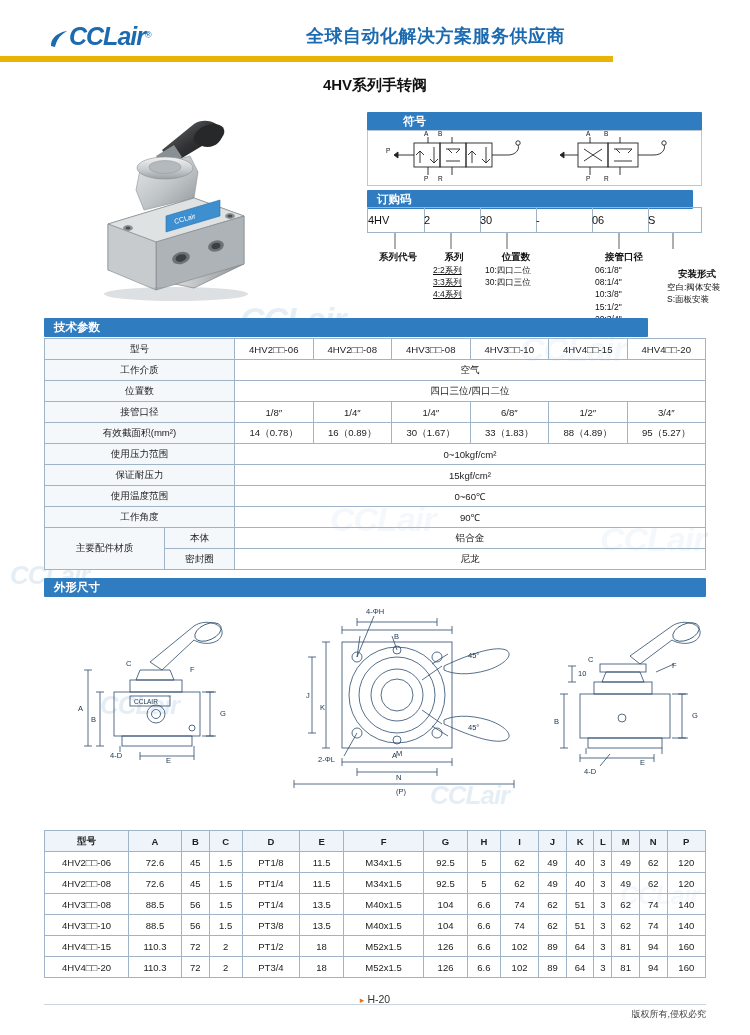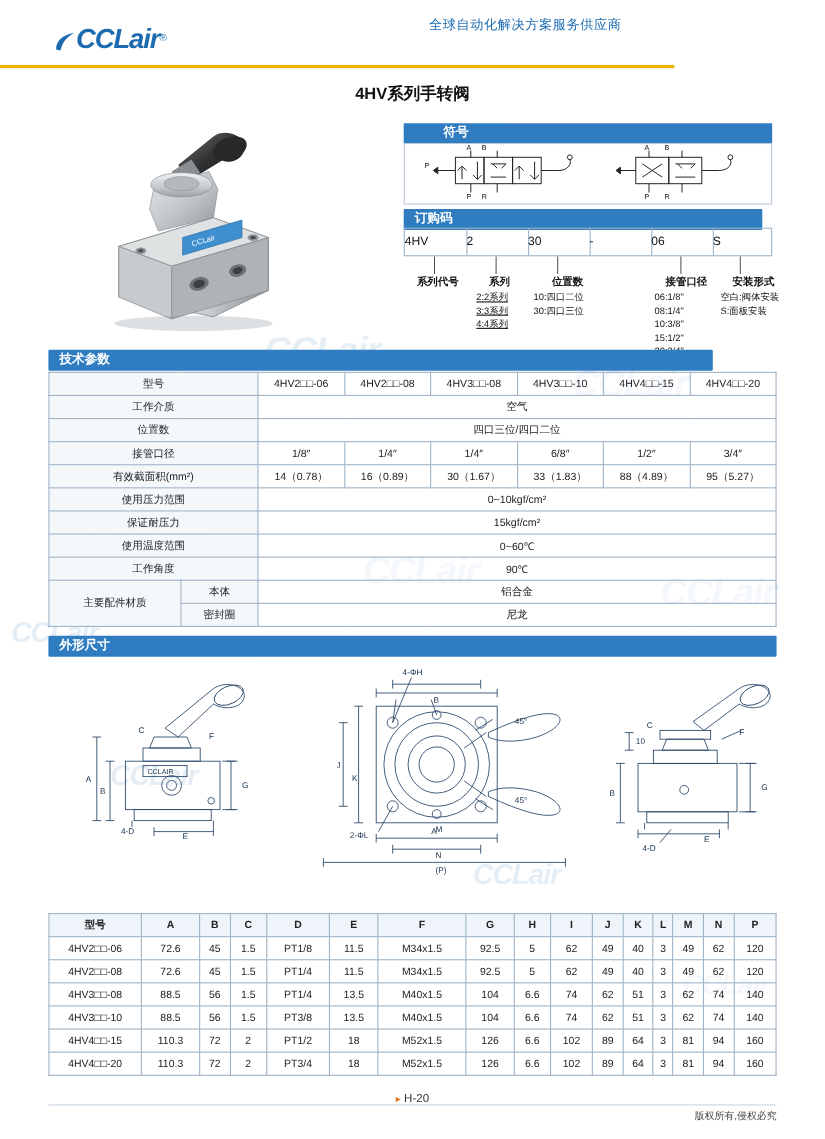--- a/index.html
+++ b/index.html
@@ -8,37 +8,37 @@
     width:750px; height:1035px; position:relative;
     background:#ffffff;
     font-family:"Liberation Sans", sans-serif;
     color:#231f20;
     overflow:hidden;
   }
 
   
   .header {
     position:absolute; left:0; top:0; width:613px; height:62px;
-    border-bottom:3px solid #eab308;
+    border-bottom:6px solid #eab308;
     padding-left:48px;
   }
   .logo {
     position:absolute; left:48px; top:22px;
     font-size:25px; font-weight:bold; font-style:italic;
     color:#1c6bb0; letter-spacing:-1px;
   }
   .logo .swoosh {
     display:inline-block; width:20px; height:20px; vertical-align:-3px;
     margin-right:1px; position:relative;
   }
   .logo .swoosh svg { position:absolute; left:0; top:0; }
   .logo-reg { font-size:9px; vertical-align:7px; font-style:normal; font-weight:normal;}
   .slogan {
-    position:absolute; right:48px; top:14px;
-    font-size:12px; font-weight:normal; color:#1c6bb0;
+    position:absolute; right:48px; top:24px;
+    font-size:18px; font-weight:bold; color:#1c6bb0;
     letter-spacing:0.5px;
   }
 
   
   .page-title {
     position:absolute; left:0; top:76px; width:750px;
     text-align:center; font-size:15px; font-weight:bold; color:#111;
   }
 
   
@@ -257,21 +257,21 @@
   <div class="col" style="left:228px; width:58px; text-align:center;">
     <b>接管口径</b>
     <div style="text-align:left;">
       <div>06:1/8"</div>
       <div>08:1/4"</div>
       <div>10:3/8"</div>
       <div>15:1/2"</div>
       <div>20:3/4"</div>
     </div>
   </div>
-  <div class="col" style="left:288px; width:60px; text-align:center;">
+  <div class="col" style="left:300px; width:60px; text-align:center;margin-top:17px;">
     <b>安装形式</b>
     <div style="text-align:left;">
       <div>空白:阀体安装</div>
       <div>S:面板安装</div>
     </div>
   </div>
 </div>
 
 <div class="photo">
   <svg width="280" height="195" viewBox="0 0 280 195">

